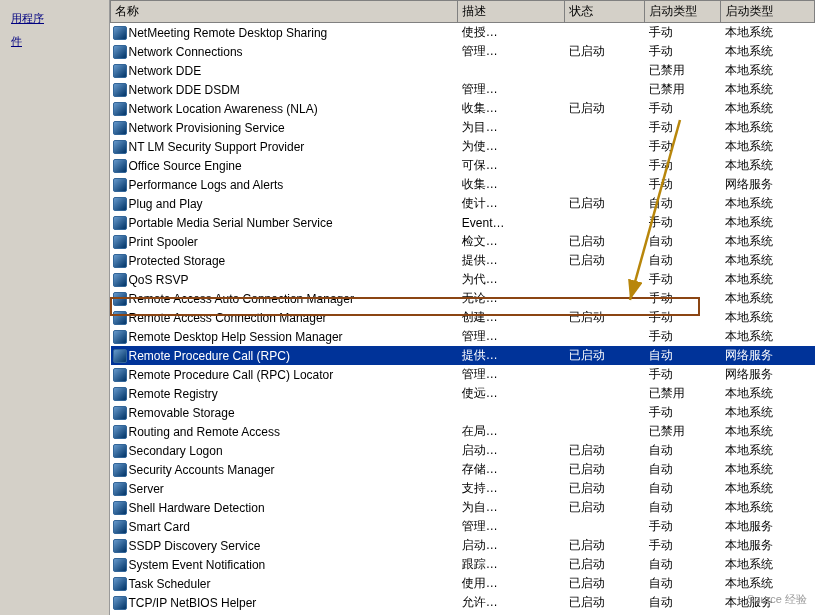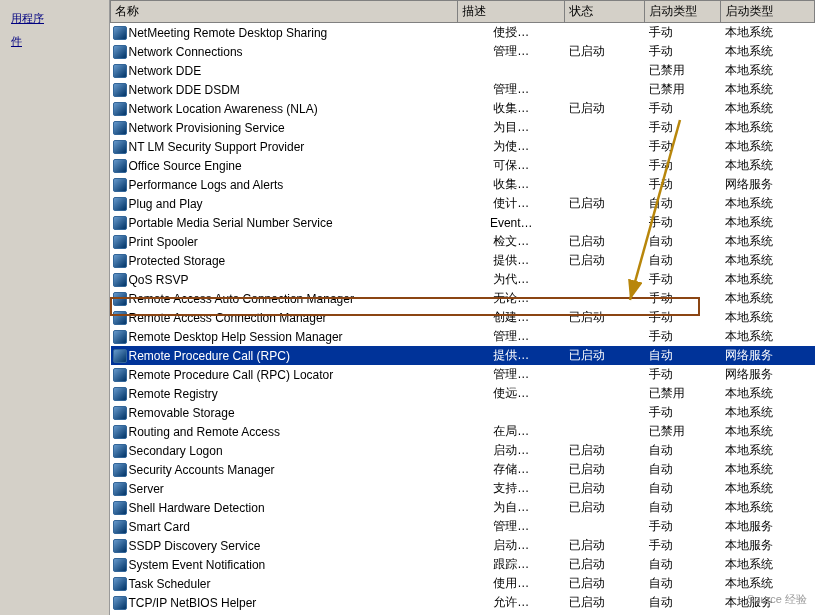--- a/index.html
+++ b/index.html
@@ -70,21 +70,21 @@
     }
     .row-selected {
       background: #003399 !important;
       color: #ffffff !important;
       margin-left: 28px;
     }
     .row-selected td {
       color: #ffffff !important;
     }
     .col-name { width: 260px; }
-    .col-desc { width: 80px; text-align: center; }
+    .col-desc { width: 80px; }
     .col-status { width: 60px; }
     .col-startup { width: 55px; }
     .col-login { width: 70px; }
     .box-annotation {
       position: absolute;
       border: 2px solid #8B4513;
       pointer-events: none;
     }
     
     .services-list::-webkit-scrollbar {

